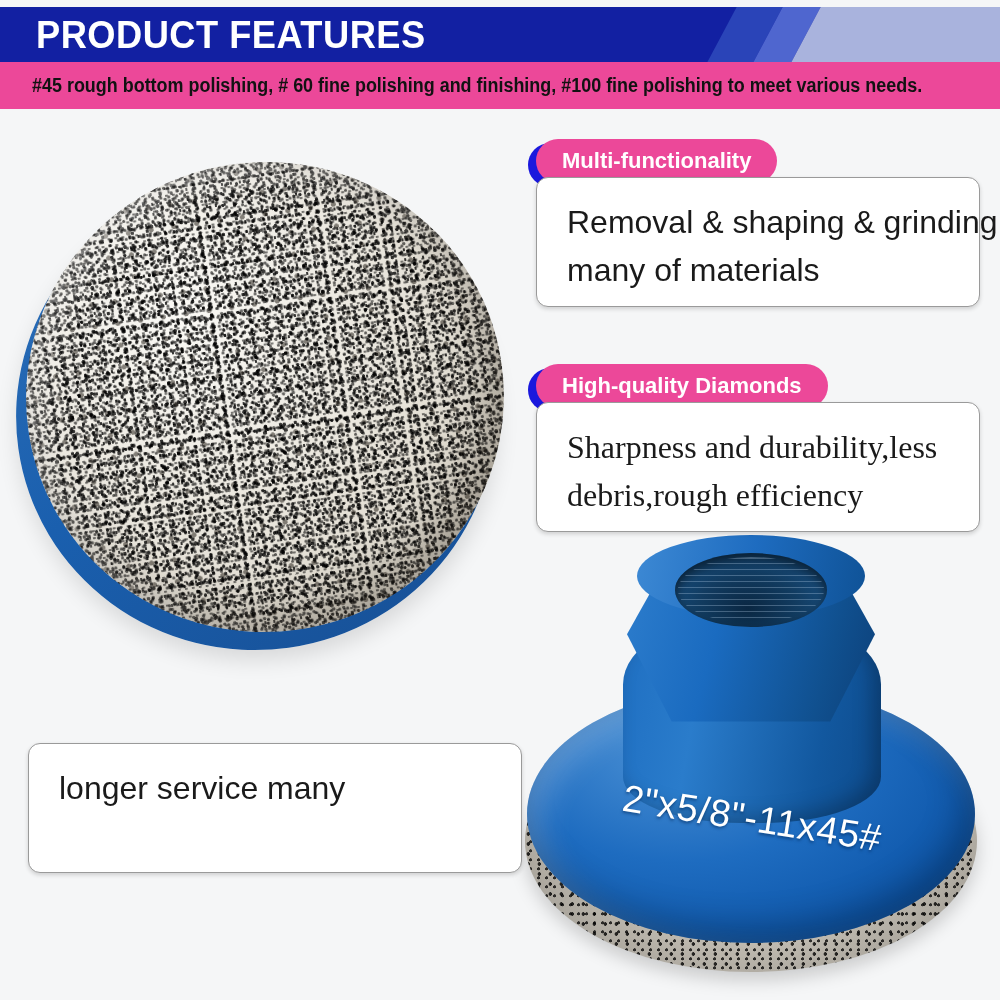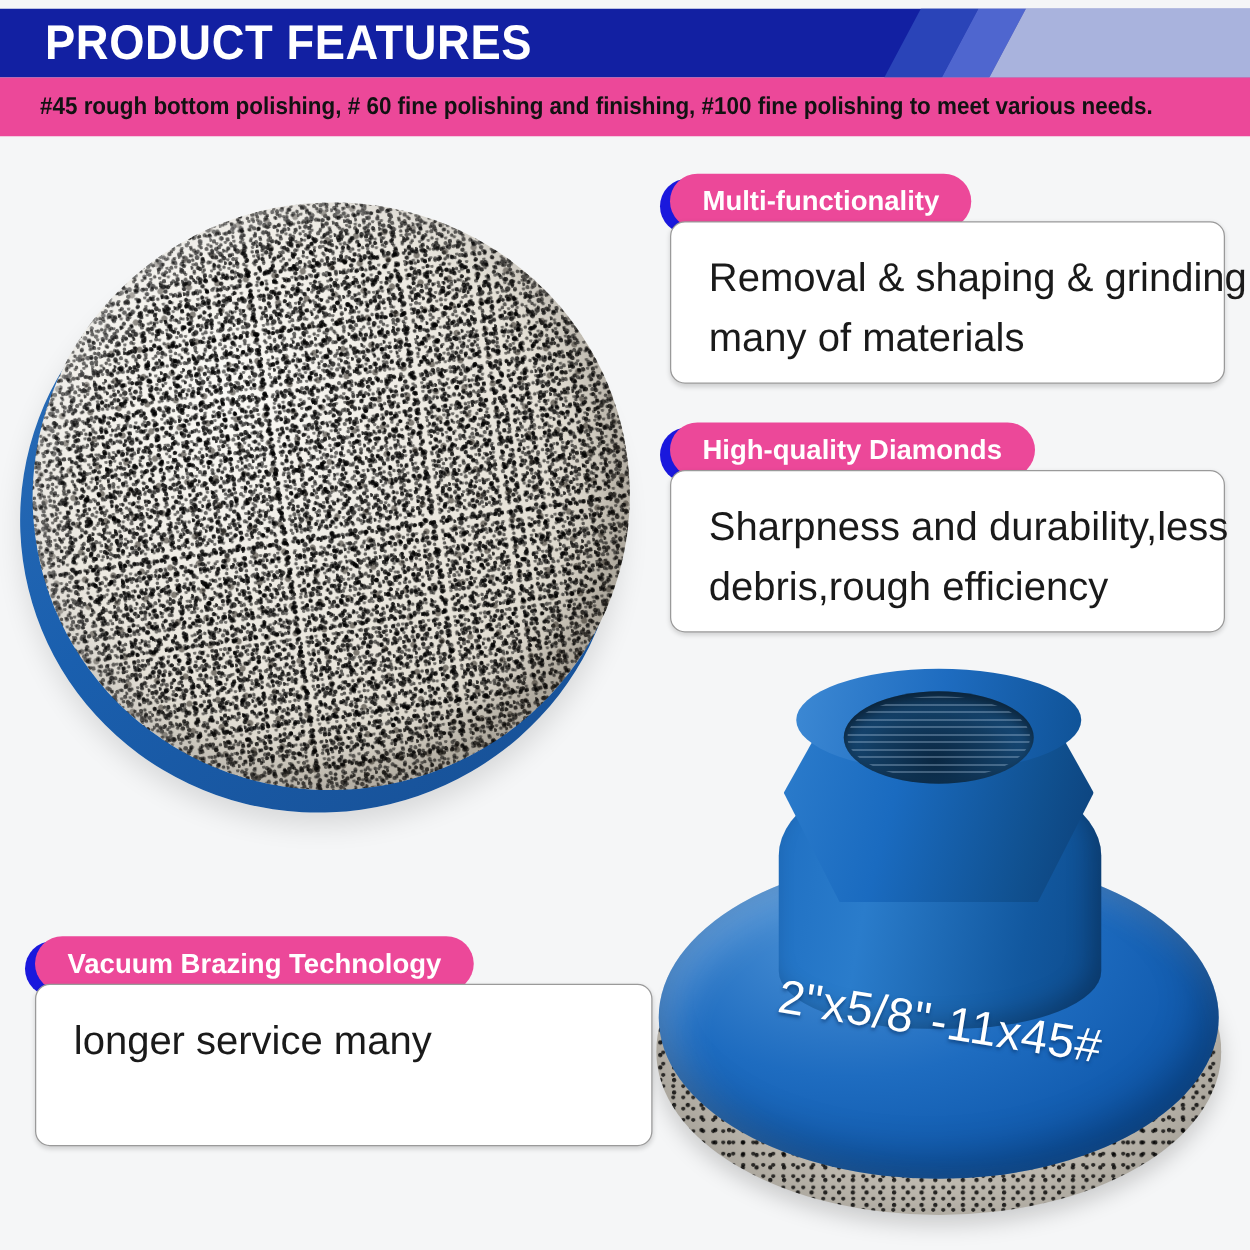--- a/index.html
+++ b/index.html
@@ -125,22 +125,22 @@
   }
   .feature-line {
     font-size: 32px;
     color: #1a1a1a;
     line-height: 48px;
     white-space: nowrap;
   }
 
   #feat-multi     { left: 536px; top: 139px; width: 444px; }
   #feat-multi .feature-body   { width: 444px; height: 130px; }
-  #feat-diamond   { left: 536px; top: 338px; width: 432px; }
-  #feat-diamond .feature-body { width: 444px; height: 130px; }
+  #feat-diamond   { left: 536px; top: 364px; width: 432px; }
+  #feat-diamond .feature-body { width: 444px; height: 130px; font-family: Liberation Serif, serif; }
   #feat-vacuum    { left: 28px;  top: 749px; width: 494px; }
   #feat-vacuum .feature-body  { width: 494px; height: 130px; }
 
   
   .disc-photo {
     position: absolute;
     left: 10px;
     top: 150px;
     width: 520px;
     height: 520px;
@@ -348,20 +348,16 @@
     <div class="pill-shadow"></div>
     <div class="pill-main">High-quality Diamonds</div>
   </div>
   <div class="feature-body">
     <div class="feature-line">Sharpness and durability,less</div>
     <div class="feature-line">debris,rough efficiency</div>
   </div>
 </div>
 
 <div class="feature" id="feat-vacuum">
-  <div class="feature-pill">
-    <div class="pill-shadow"></div>
-    <div class="pill-main">Vacuum Brazing Technology</div>
-  </div>
   <div class="feature-body">
     <div class="feature-line">longer service many</div>
   </div>
 </div>
 
 </body></html>

